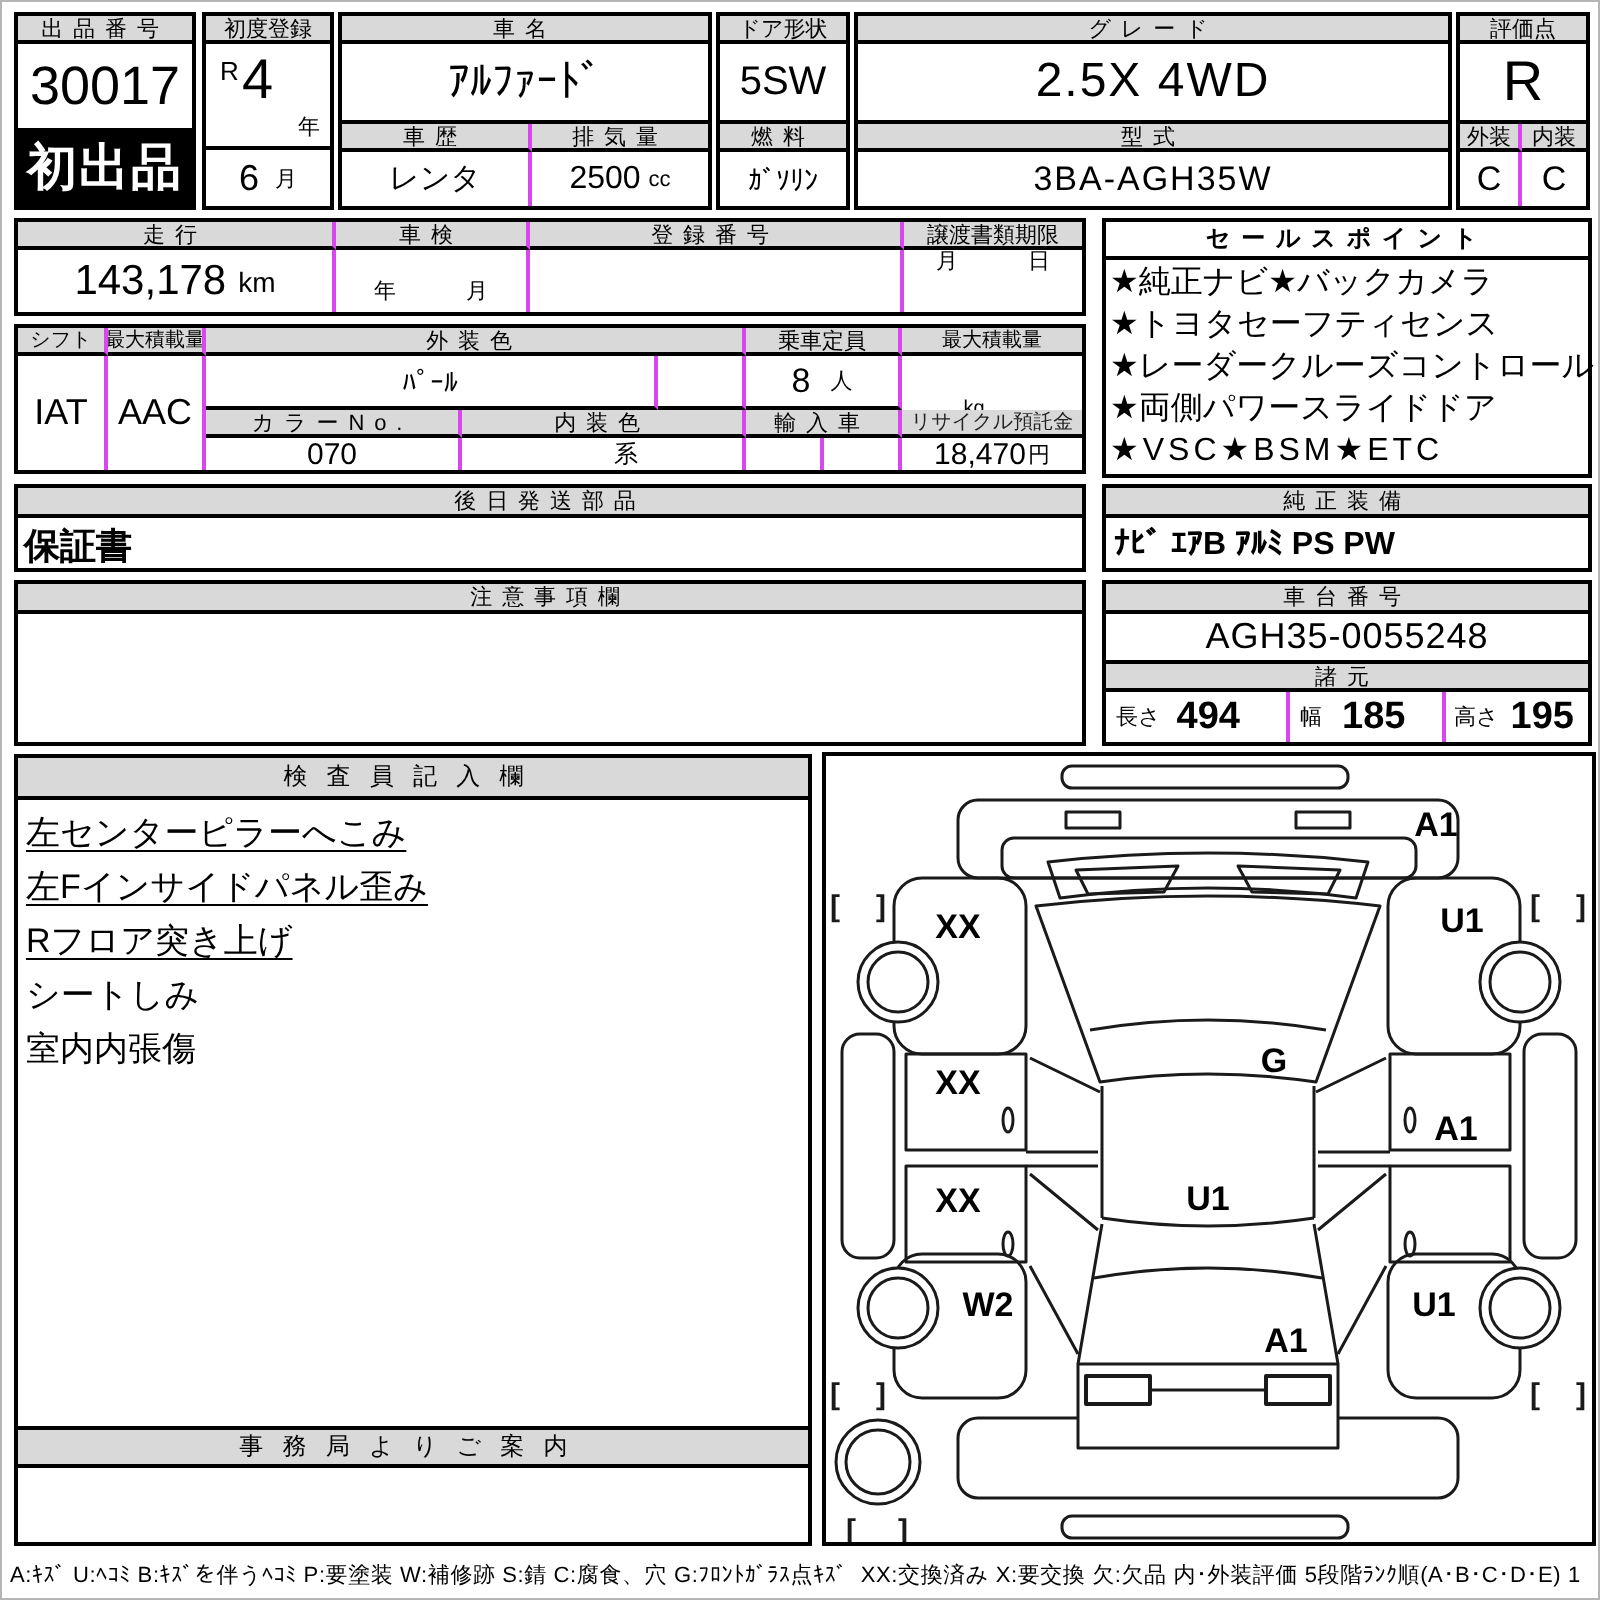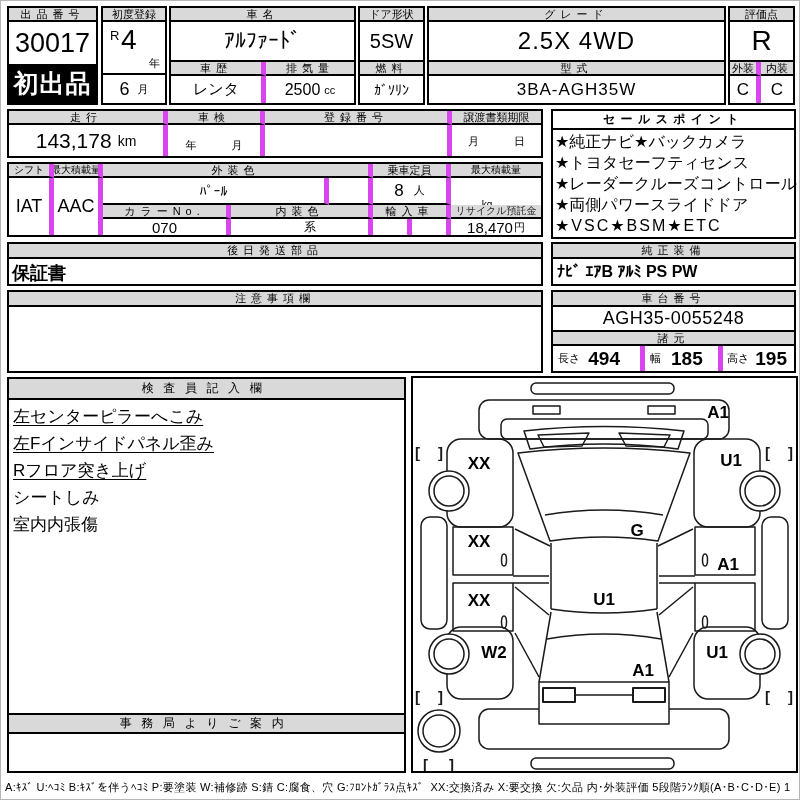--- a/index.html
+++ b/index.html
@@ -5,21 +5,21 @@
 *{margin:0;padding:0;box-sizing:border-box}
 html,body{background:#fff}
 #page{position:relative;width:800px;height:800px;background:#fff;color:#000;
   font-family:"Liberation Sans","DejaVu Sans",sans-serif;border:1px solid #b5b5b5;overflow:hidden}
 .box{position:absolute;border:2px solid #000;background:#fff}
 .abs{position:absolute}
 .c{display:flex;align-items:center;justify-content:center}
 .h{background:#d9d9d9;font-size:11px;font-weight:500;white-space:nowrap;overflow:hidden}
 .w{background:#fff}
 .bb{border-bottom:2px solid #000}
-.br{border-right:5px solid #d946ef}
+.br{border-right:2px solid #d946ef}
 .sp{letter-spacing:.45em}
 .sp2{letter-spacing:.8em}
 .bold{font-weight:bold}
 .u{text-decoration:underline;text-underline-offset:3px}
 .note{font-size:17px;line-height:27px;font-weight:500;white-space:nowrap}
 .sales-line{font-size:16px;line-height:21px;font-weight:normal;white-space:nowrap}
 .unit{font-size:11px;font-weight:normal}
 svg text{font-family:"Liberation Sans","DejaVu Sans",sans-serif}
 </style>
 </head>
@@ -85,21 +85,21 @@
     <div class="c h bb br sp abs" style="left:0;top:0;width:159px;height:14px">走行</div>
     <div class="c h bb br sp abs" style="left:159px;top:0;width:97px;height:14px">車検</div>
     <div class="c h bb br sp abs" style="left:256px;top:0;width:187px;height:14px">登録番号</div>
     <div class="c h bb abs" style="left:443px;top:0;width:89px;height:14px">譲渡書類期限</div>
     <div class="c br abs" style="left:0;top:14px;width:159px;height:31px;gap:6px">
       <span style="font-size:21px;font-weight:500">143,178</span>
       <span style="font-size:14px">km</span>
     </div>
     <div class="br abs" style="left:159px;top:14px;width:97px;height:31px;display:flex;align-items:flex-end;justify-content:center;padding-bottom:3px;font-size:11px;letter-spacing:12px;text-indent:12px">年　月</div>
     <div class="br abs" style="left:256px;top:14px;width:187px;height:31px"></div>
-    <div class="abs" style="left:443px;top:14px;width:89px;height:31px;display:flex;align-items:flex-end;justify-content:center;padding-bottom:7px;font-size:11px;letter-spacing:12px;text-indent:12px">月　日</div>
+    <div class="abs" style="left:443px;top:14px;width:89px;height:31px;display:flex;align-items:flex-end;justify-content:center;padding-bottom:18px;font-size:11px;letter-spacing:12px;text-indent:12px">月　日</div>
   </div>
 
   <div class="box" style="left:550px;top:108px;width:245px;height:130px">
     <div class="c bb sp abs w" style="left:0;top:0;width:241px;height:19px;font-size:12px;font-weight:700">セールスポイント</div>
     <div class="abs" style="left:2px;top:20px;width:237px">
       <div class="sales-line">★純正ナビ★バックカメラ</div>
       <div class="sales-line">★トヨタセーフティセンス</div>
       <div class="sales-line">★レーダークルーズコントロール</div>
       <div class="sales-line">★両側パワースライドドア</div>
       <div class="sales-line" style="letter-spacing:2px">★VSC★BSM★ETC</div>

